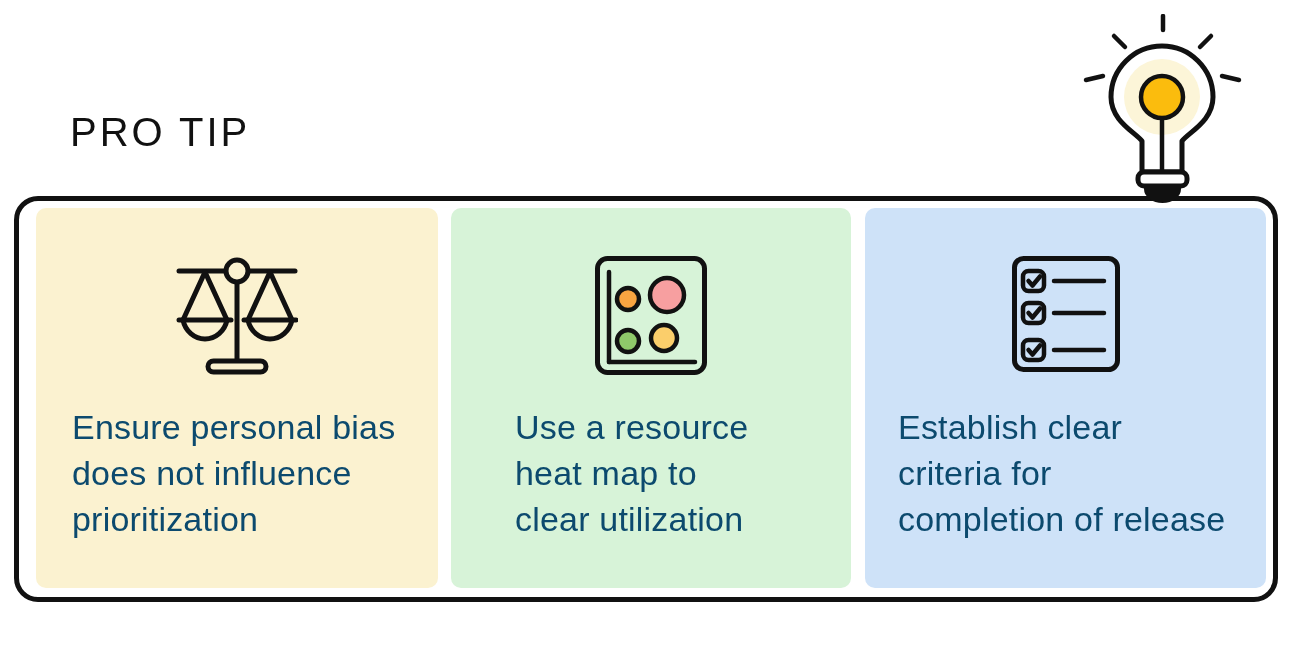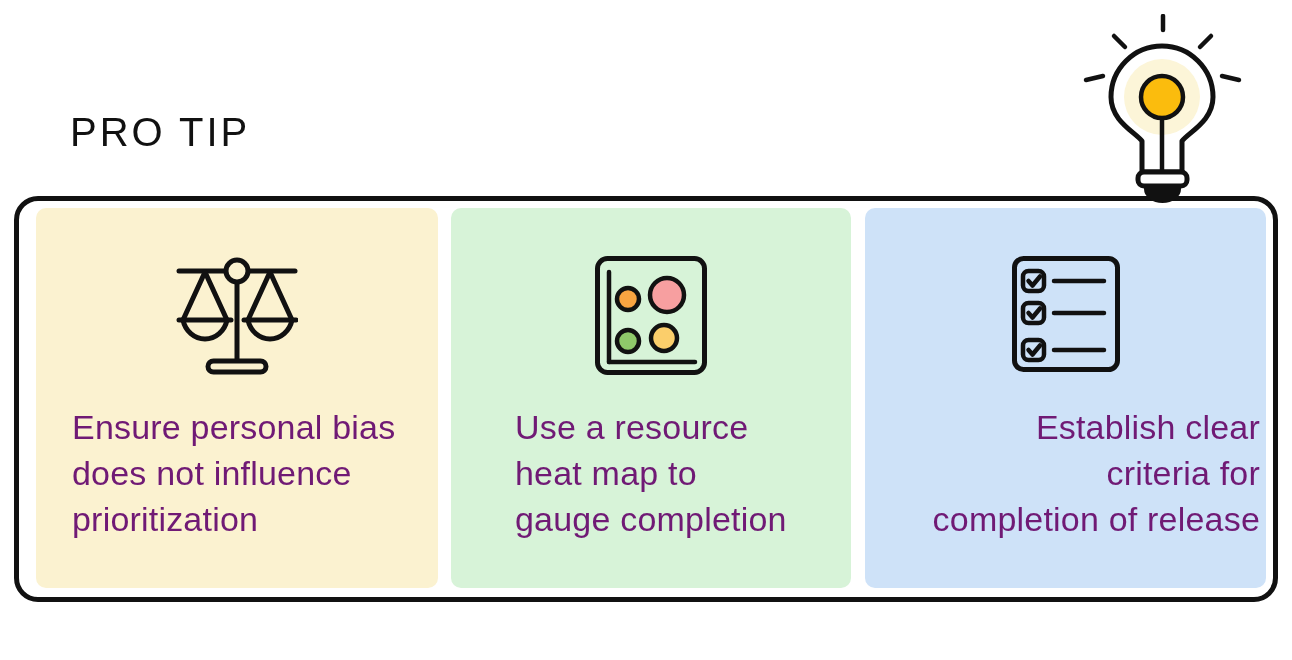--- a/index.html
+++ b/index.html
@@ -34,25 +34,25 @@
   .card-1{left:432px;width:400px;}
   .card-2{left:846px;width:401px;}
 
   .icon-wrap{
     position:absolute;top:48px;left:0;right:0;height:124px;
     display:flex;align-items:flex-start;justify-content:center;
   }
   .tip-text{
     position:absolute;top:196px;margin:0;
     font-size:34px;line-height:46px;font-weight:500;
-    color:#701a75;white-space:pre-line;letter-spacing:0.2px;
+    color:#0c4a6e;white-space:pre-line;letter-spacing:0.2px;
   }
   .card-0 .tip-text{left:36px;right:14px;}
   .card-1 .tip-text{left:64px;right:10px;}
-  .card-2 .tip-text{left:20px;right:6px;text-align:right;}
+  .card-2 .tip-text{left:33px;right:6px;}
 
   
   .bulb{
     position:absolute;left:1083px;top:14px;width:160px;height:190px;
     z-index:3;
   }
 
   svg{display:block;}
 </style>
 </head>
@@ -126,21 +126,21 @@
           <g stroke="var(--ink)" stroke-width="4.5">
             <circle cx="33" cy="43" r="11" fill="var(--bubble-orange)"></circle>
             <circle cx="72" cy="39" r="17" fill="var(--bubble-pink)"></circle>
             <circle cx="33" cy="85" r="11" fill="var(--bubble-green)"></circle>
             <circle cx="69" cy="82" r="13" fill="var(--bubble-yellow)"></circle>
           </g>
         </svg>
       </div>
       <p class="tip-text">Use a resource
 heat map to
-gauge completion</p>
+clear utilization</p>
     </div>
 
     <div class="card card-2" style="background: rgb(206, 226, 248);">
       <div class="icon-wrap">
         <svg viewBox="0 0 108 116" width="108" height="116" aria-hidden="true">
           <rect x="2.5" y="2.5" width="103" height="111" rx="9" fill="none" stroke="var(--ink)" stroke-width="5"></rect>
           <g stroke="var(--ink)" stroke-width="4.5" stroke-linecap="round" stroke-linejoin="round" fill="none">
 
             <rect x="11" y="15" width="21" height="20" rx="5.5"></rect>
             <path d="M16.5 25 l4 4.5 l7.5 -9"></path>

